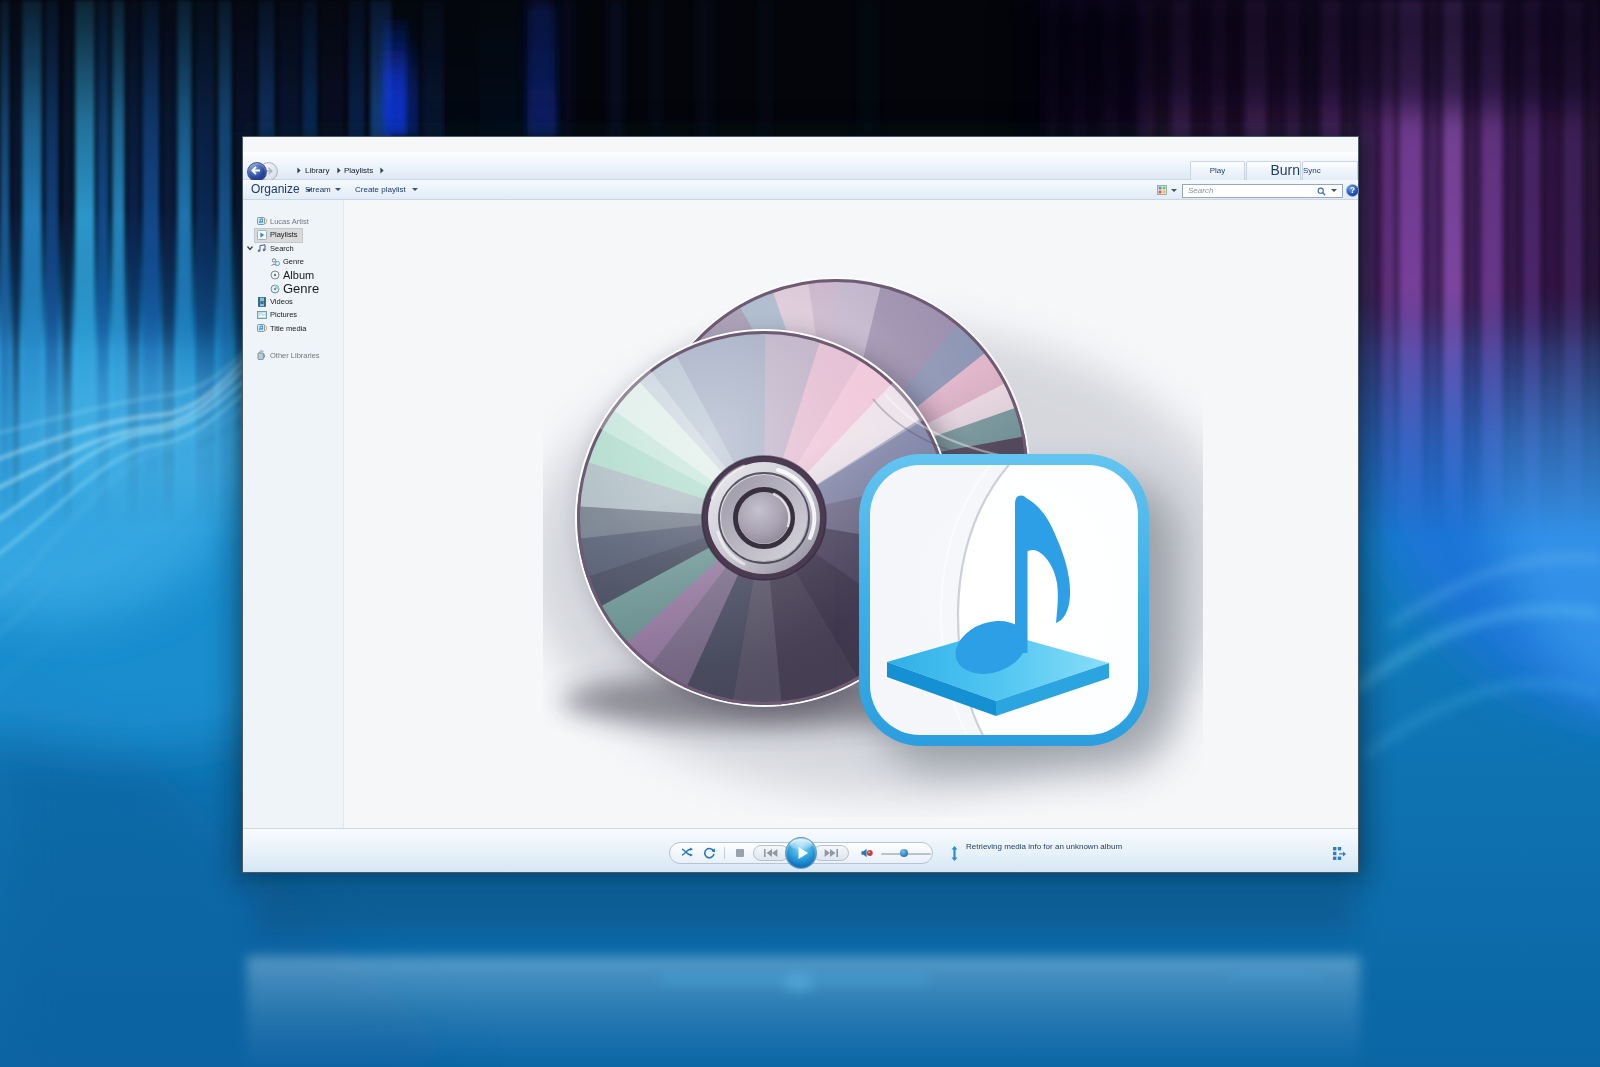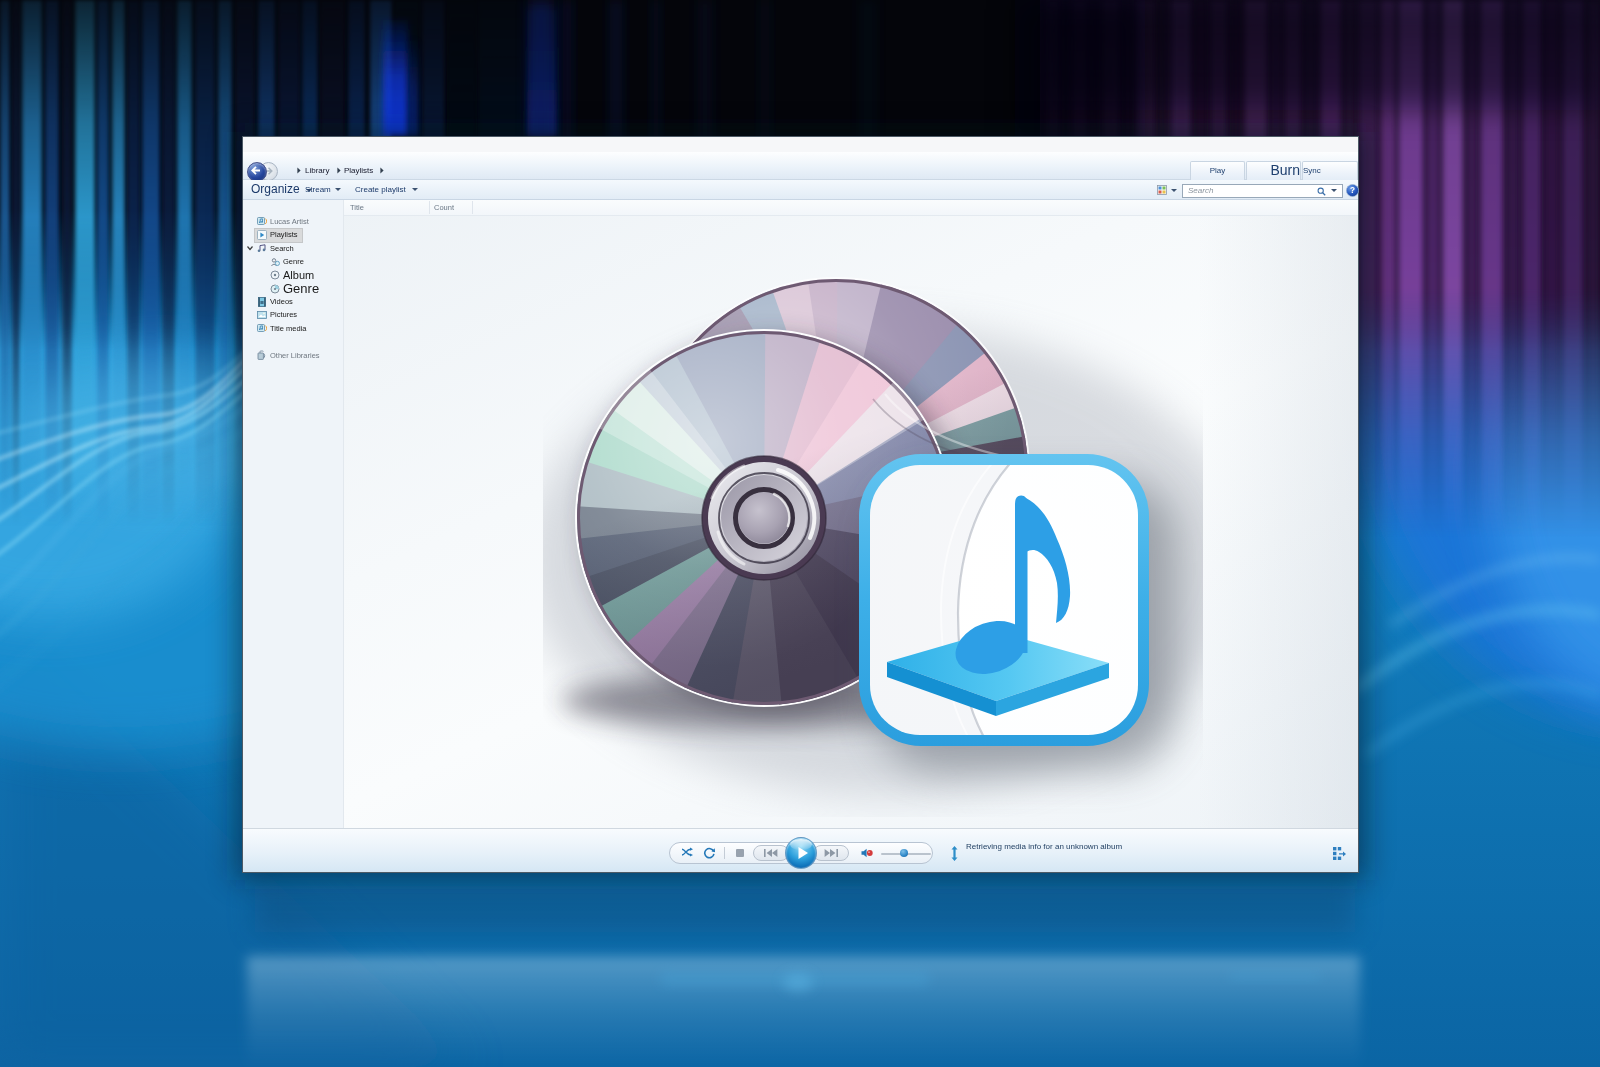--- a/index.html
+++ b/index.html
@@ -306,29 +306,20 @@
       <svg style="position:absolute;left:14px;top:150px" width="10" height="10" viewBox="0 0 10 10">
         <rect x="1" y="3" width="5.4" height="6.4" rx="0.6" fill="#b8ccd8" stroke="#6a8095" stroke-width="0.8"></rect>
         <path d="M3 3 V1.6 Q3 1 3.7 1 H5.6 Q6.3 1 6.3 1.6" stroke="#6a8095" stroke-width="0.8" fill="none"></path>
         <path d="M6.6 3.4 A 3 3 0 0 1 6.6 8" stroke="#6a8095" stroke-width="0.9" fill="none"></path>
       </svg>
       <div style="position:absolute;left:27px;top:148.5px;font-size:7.5px;line-height:13px;color:#6f7780;white-space:nowrap">Other Libraries</div>
       <svg style="position:absolute;left:3px;top:44px" width="8" height="8" viewBox="0 0 8 8">
         <path d="M1.5 2.5 L4 5.5 L6.5 2.5" stroke="#3a3a3a" stroke-width="1.2" fill="none"></path>
       </svg>
     </div>
- <div style="position:absolute;left:101px;top:63px;right:0;bottom:43px;background:linear-gradient(155deg,#edf2f6 0%,#f6f9fb 35%,#fafcfd 55%,#eef3f7 100%)">
-  <div style="position:absolute;right:0;top:0;bottom:0;width:160px;background:linear-gradient(90deg,rgba(195,205,215,0),rgba(195,205,215,0.30))"></div>
-  <div style="position:absolute;left:0;top:0;right:0;height:16px;background:linear-gradient(180deg,#fafcfd,#f2f6fa);border-bottom:1px solid #e4eaf0;box-sizing:border-box">
-   <div style="position:absolute;left:6px;top:0;font-size:7.5px;line-height:15px;color:#6b7886">Title</div>
-   <div style="position:absolute;left:90px;top:0;font-size:7.5px;line-height:15px;color:#6b7886">Count</div>
-   <div style="position:absolute;left:85px;top:1px;bottom:1px;width:1px;background:#dfe5ec"></div>
-   <div style="position:absolute;left:128px;top:1px;bottom:1px;width:1px;background:#dfe5ec"></div>
-  </div>
- </div>
  <svg style="position:absolute;left:300px;top:120px;width:660px;height:560px" viewBox="542 256 660 560">
       <defs>
 <radialGradient id="discHi" cx="0.36" cy="0.30" r="0.75">
  <stop offset="0" stop-color="#ffffff" stop-opacity="0.38"></stop>
  <stop offset="0.45" stop-color="#ffffff" stop-opacity="0.10"></stop>
  <stop offset="0.8" stop-color="#ffffff" stop-opacity="0"></stop>
 </radialGradient>
 <linearGradient id="discDk" x1="0" y1="0" x2="0.35" y2="1">
  <stop offset="0.48" stop-color="#231c30" stop-opacity="0"></stop>
  <stop offset="1" stop-color="#231c30" stop-opacity="0.30"></stop>

